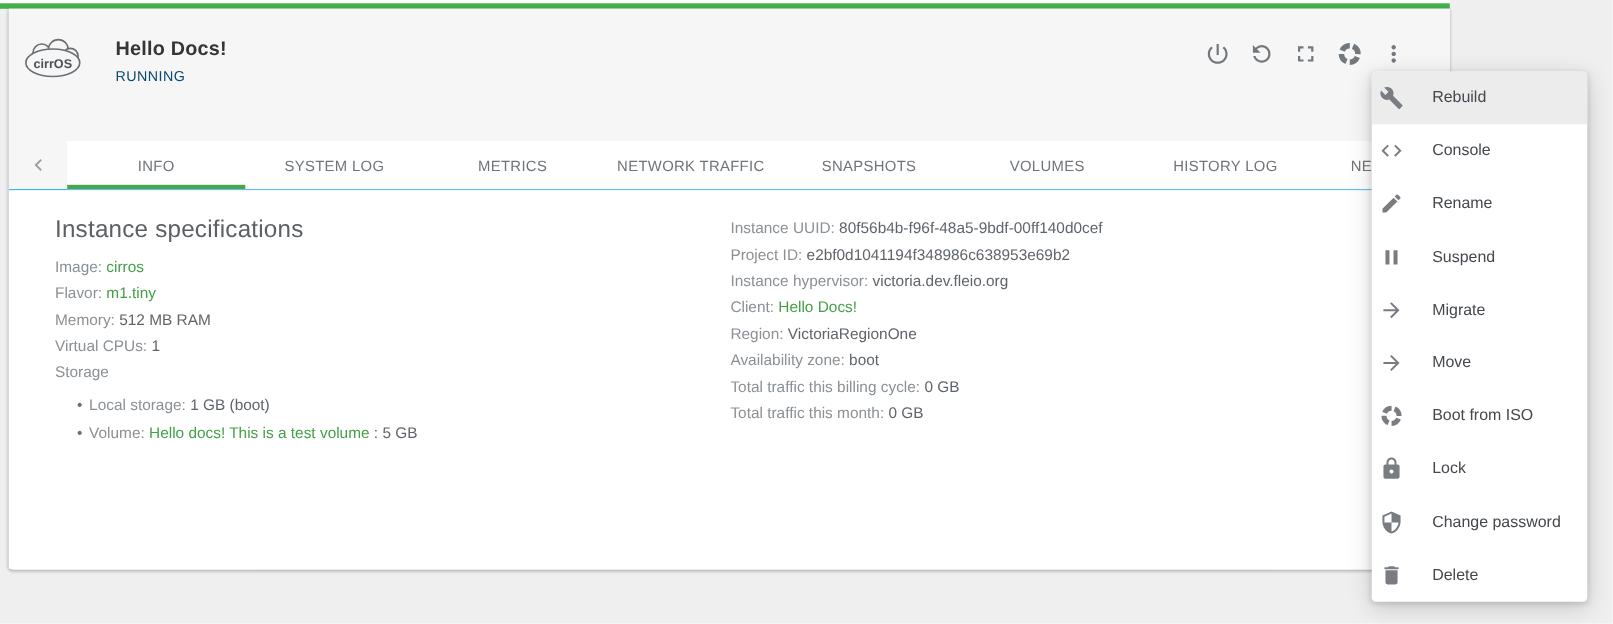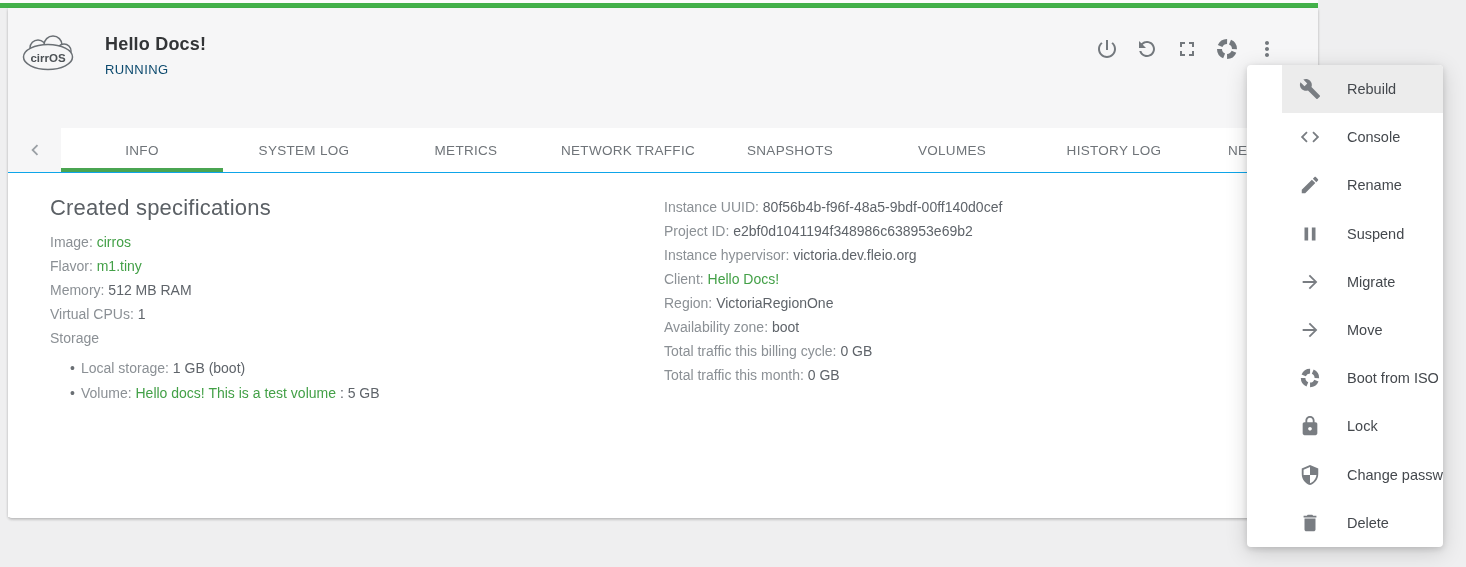--- a/index.html
+++ b/index.html
@@ -45,21 +45,21 @@
   .link { color:#43a047; text-decoration:none; }
   .link.bold { font-weight:normal; }
   .storage-list { list-style:none; margin-top:6px; padding-left:20px; }
   .storage-list li { position:relative; font-size:14px; line-height:24.5px; color:#8b9095; padding-left:11px; }
   .storage-list li::before { content:"\2022"; position:absolute; left:0; top:0; color:#6a6f74; }
   .storage-list .val { color:#5f646a; }
 
   
   .menu { position:absolute; left:1247px; top:65px; width:196px; background:#fff; border-radius:4px;
           box-shadow:0 5px 22px rgba(0,0,0,.16), 0 2px 6px rgba(0,0,0,.14); z-index:20; overflow:hidden; }
-  .menu-item { height:48.2px; display:flex; align-items:center; padding-left:17px;margin-left:35px; }
+  .menu-item { height:48.2px; display:flex; align-items:center; padding-left:7px; }
   .menu-item.hover { background:#ececec; }
   .menu-item .mi { width:22px; height:22px; color:#797d82; flex:none; display:flex; align-items:center; justify-content:center; }
   .menu-item .mi svg { width:22px; height:22px; }
   .menu-item .ml { margin-left:26px; font-size:14.5px; color:#44484d; white-space:nowrap; }
 </style>
 </head>
 <body>
 
 <div class="top-white" data-interactable="false"></div>
 <div class="top-accent" data-interactable="false"></div>
@@ -139,21 +139,21 @@
           </div>
         <div class="tab" data-interactable="true">
             <span data-interactable="false">NETWORKING</span>
           </div>
       </div>
     </div>
   </div>
 
   <div class="content" data-interactable="false">
     <section class="col col-left" data-interactable="false">
-      <h2 data-interactable="false">Created specifications</h2>
+      <h2 data-interactable="false">Instance specifications</h2>
       <div class="drow" data-interactable="false"><span>Image:</span> <a class="link" data-interactable="true">cirros</a></div>
       <div class="drow" data-interactable="false"><span>Flavor:</span> <a class="link bold" data-interactable="true">m1.tiny</a></div>
       <div class="drow" data-interactable="false"><span>Memory:</span> <span class="val">512 MB RAM</span></div>
       <div class="drow" data-interactable="false"><span>Virtual CPUs:</span> <span class="val">1</span></div>
       <div class="drow" data-interactable="false"><span>Storage</span></div>
       <ul class="storage-list" data-interactable="false">
         <li data-interactable="false"><span>Local storage:</span> <span class="val">1 GB (boot)</span></li>
         <li data-interactable="false"><span>Volume:</span> <a class="link bold" data-interactable="true">Hello docs! This is a test volume</a> <span class="val">: 5 GB</span></li>
       </ul>
     </section>

